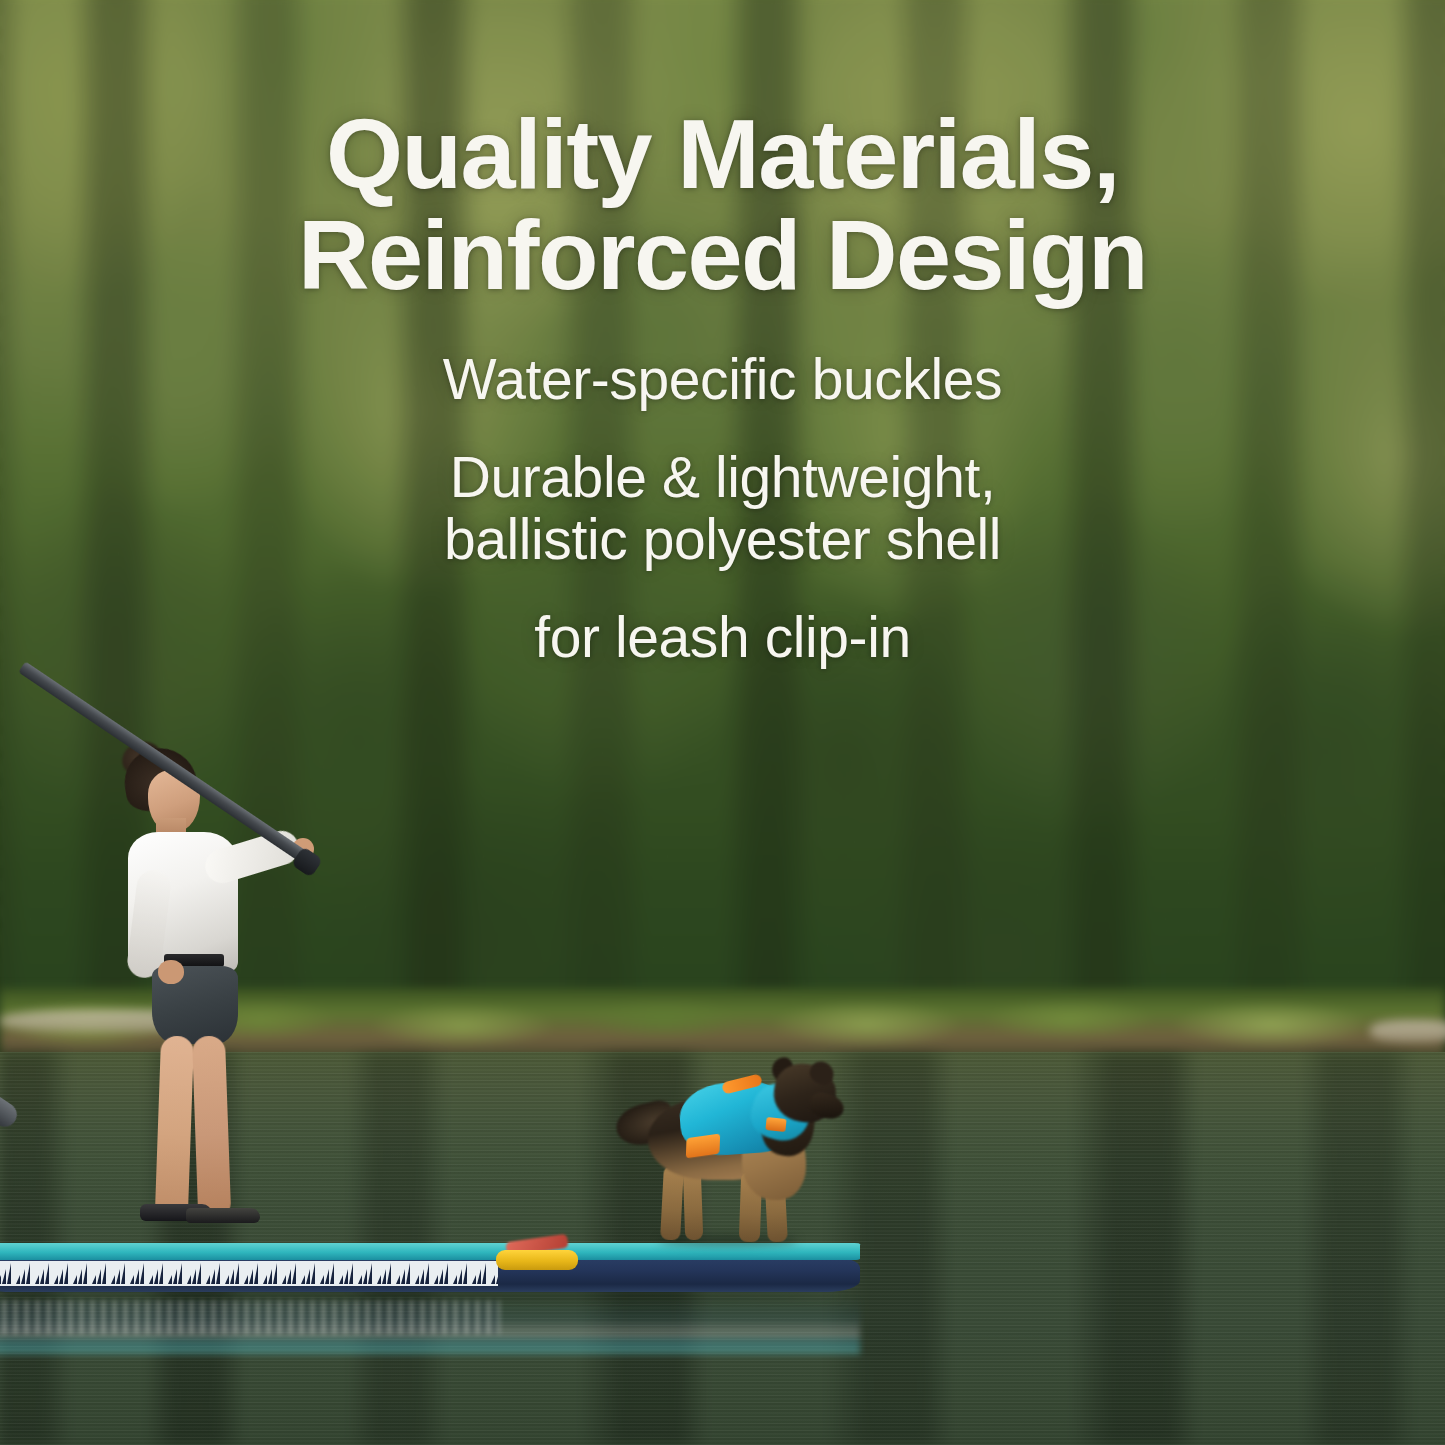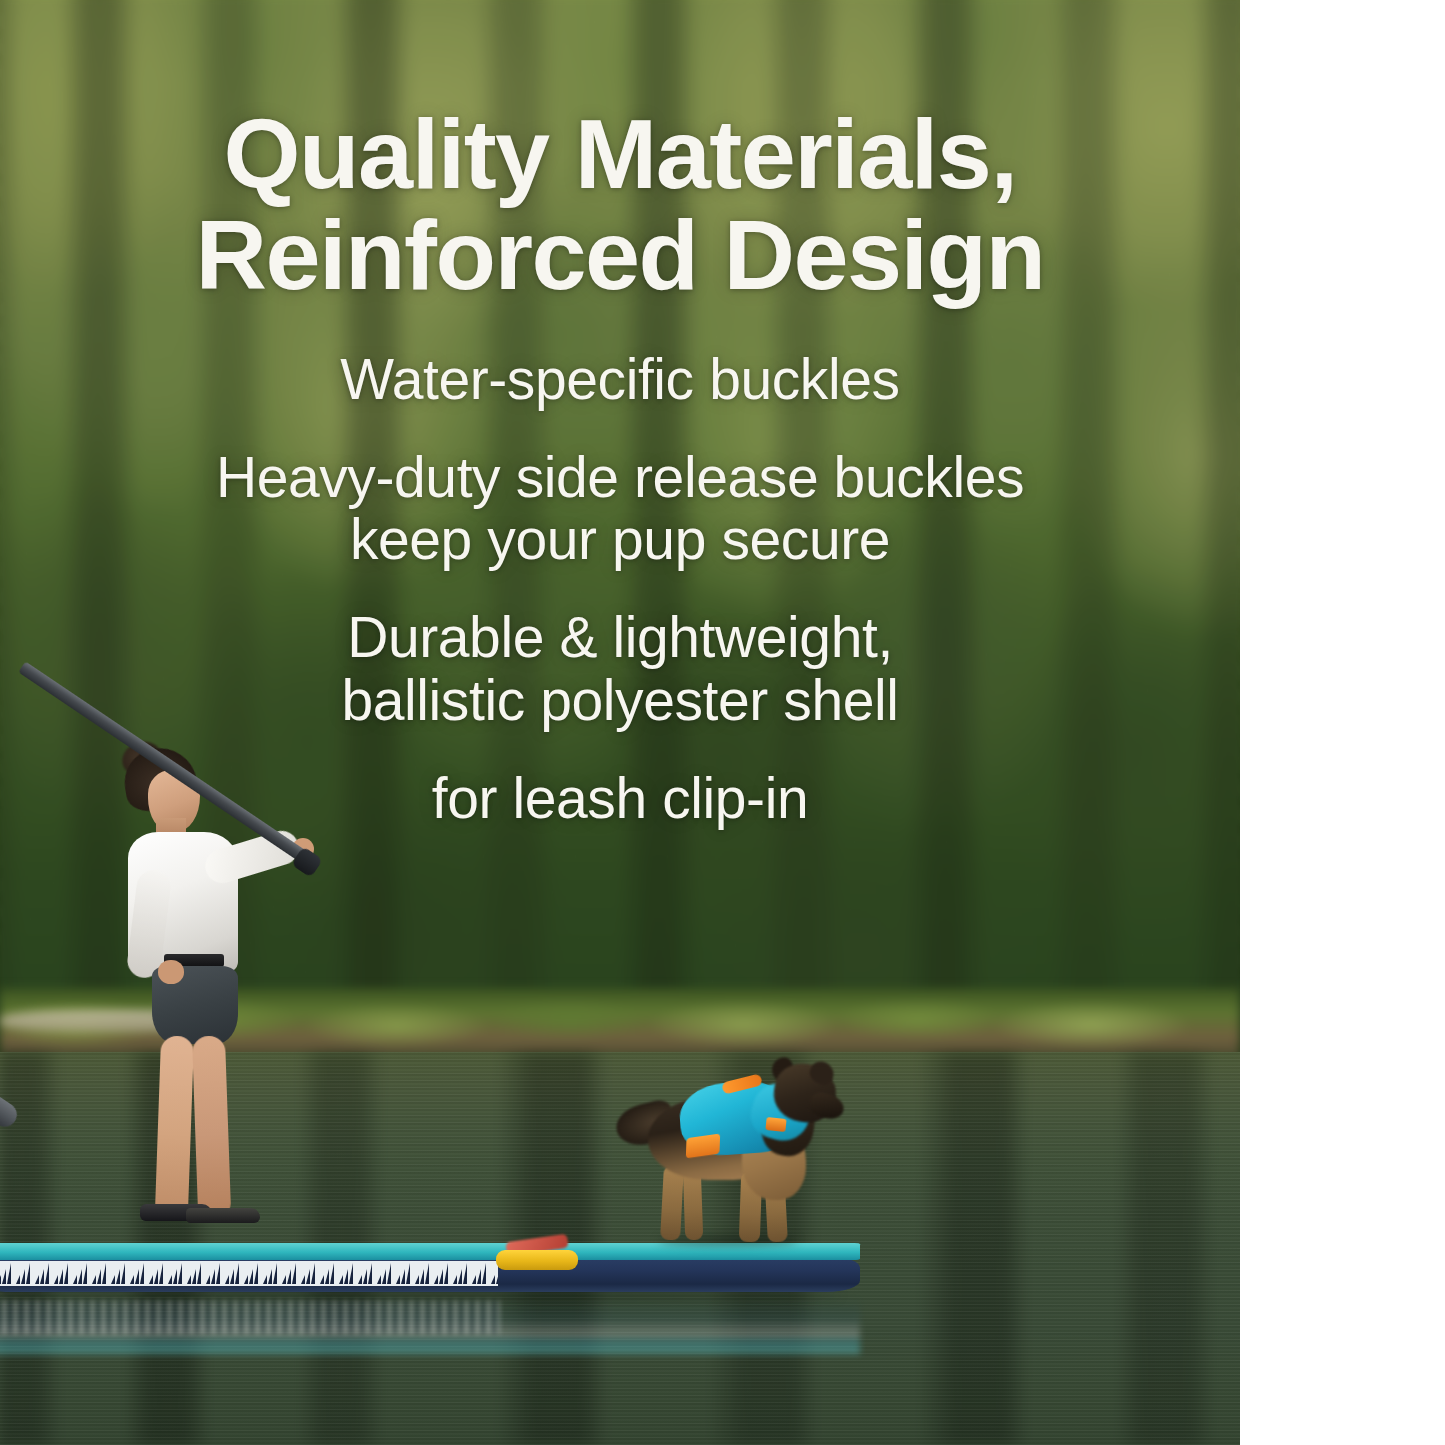--- a/index.html
+++ b/index.html
@@ -1,20 +1,20 @@
 <!DOCTYPE html>
 <html><head>
 <meta charset="utf-8">
 <style>
   * { margin:0; padding:0; box-sizing:border-box; }
   html,body { background:#fff; }
 
   #stage {
     position:relative;
-    width:1240px;
+    width:1445px;
     height:1445px;
     overflow:hidden;
     font-family:"Liberation Sans", sans-serif;
     background:#b91c1c;
   }
 
   
   .photo { position:absolute; inset:0; overflow:hidden; }
 
   
@@ -549,24 +549,20 @@
       <span class="hl">Quality Materials,</span>
       <span class="hl">Reinforced Design</span>
     </div>
 
     <div class="bullets">
 
       <div class="bullet">
         <span class="bl">Water-specific buckles</span>
       </div>
 
-      <div class="bullet">
-        <span class="bl">Heavy-duty side release buckles</span>
-        <span class="bl">keep your pup secure</span>
-      </div>
 
       <div class="bullet">
         <span class="bl">Durable &amp; lightweight,</span>
         <span class="bl">ballistic polyester shell</span>
       </div>
 
       <div class="bullet">
         <span class="bl">for leash clip-in</span>
       </div>
 

